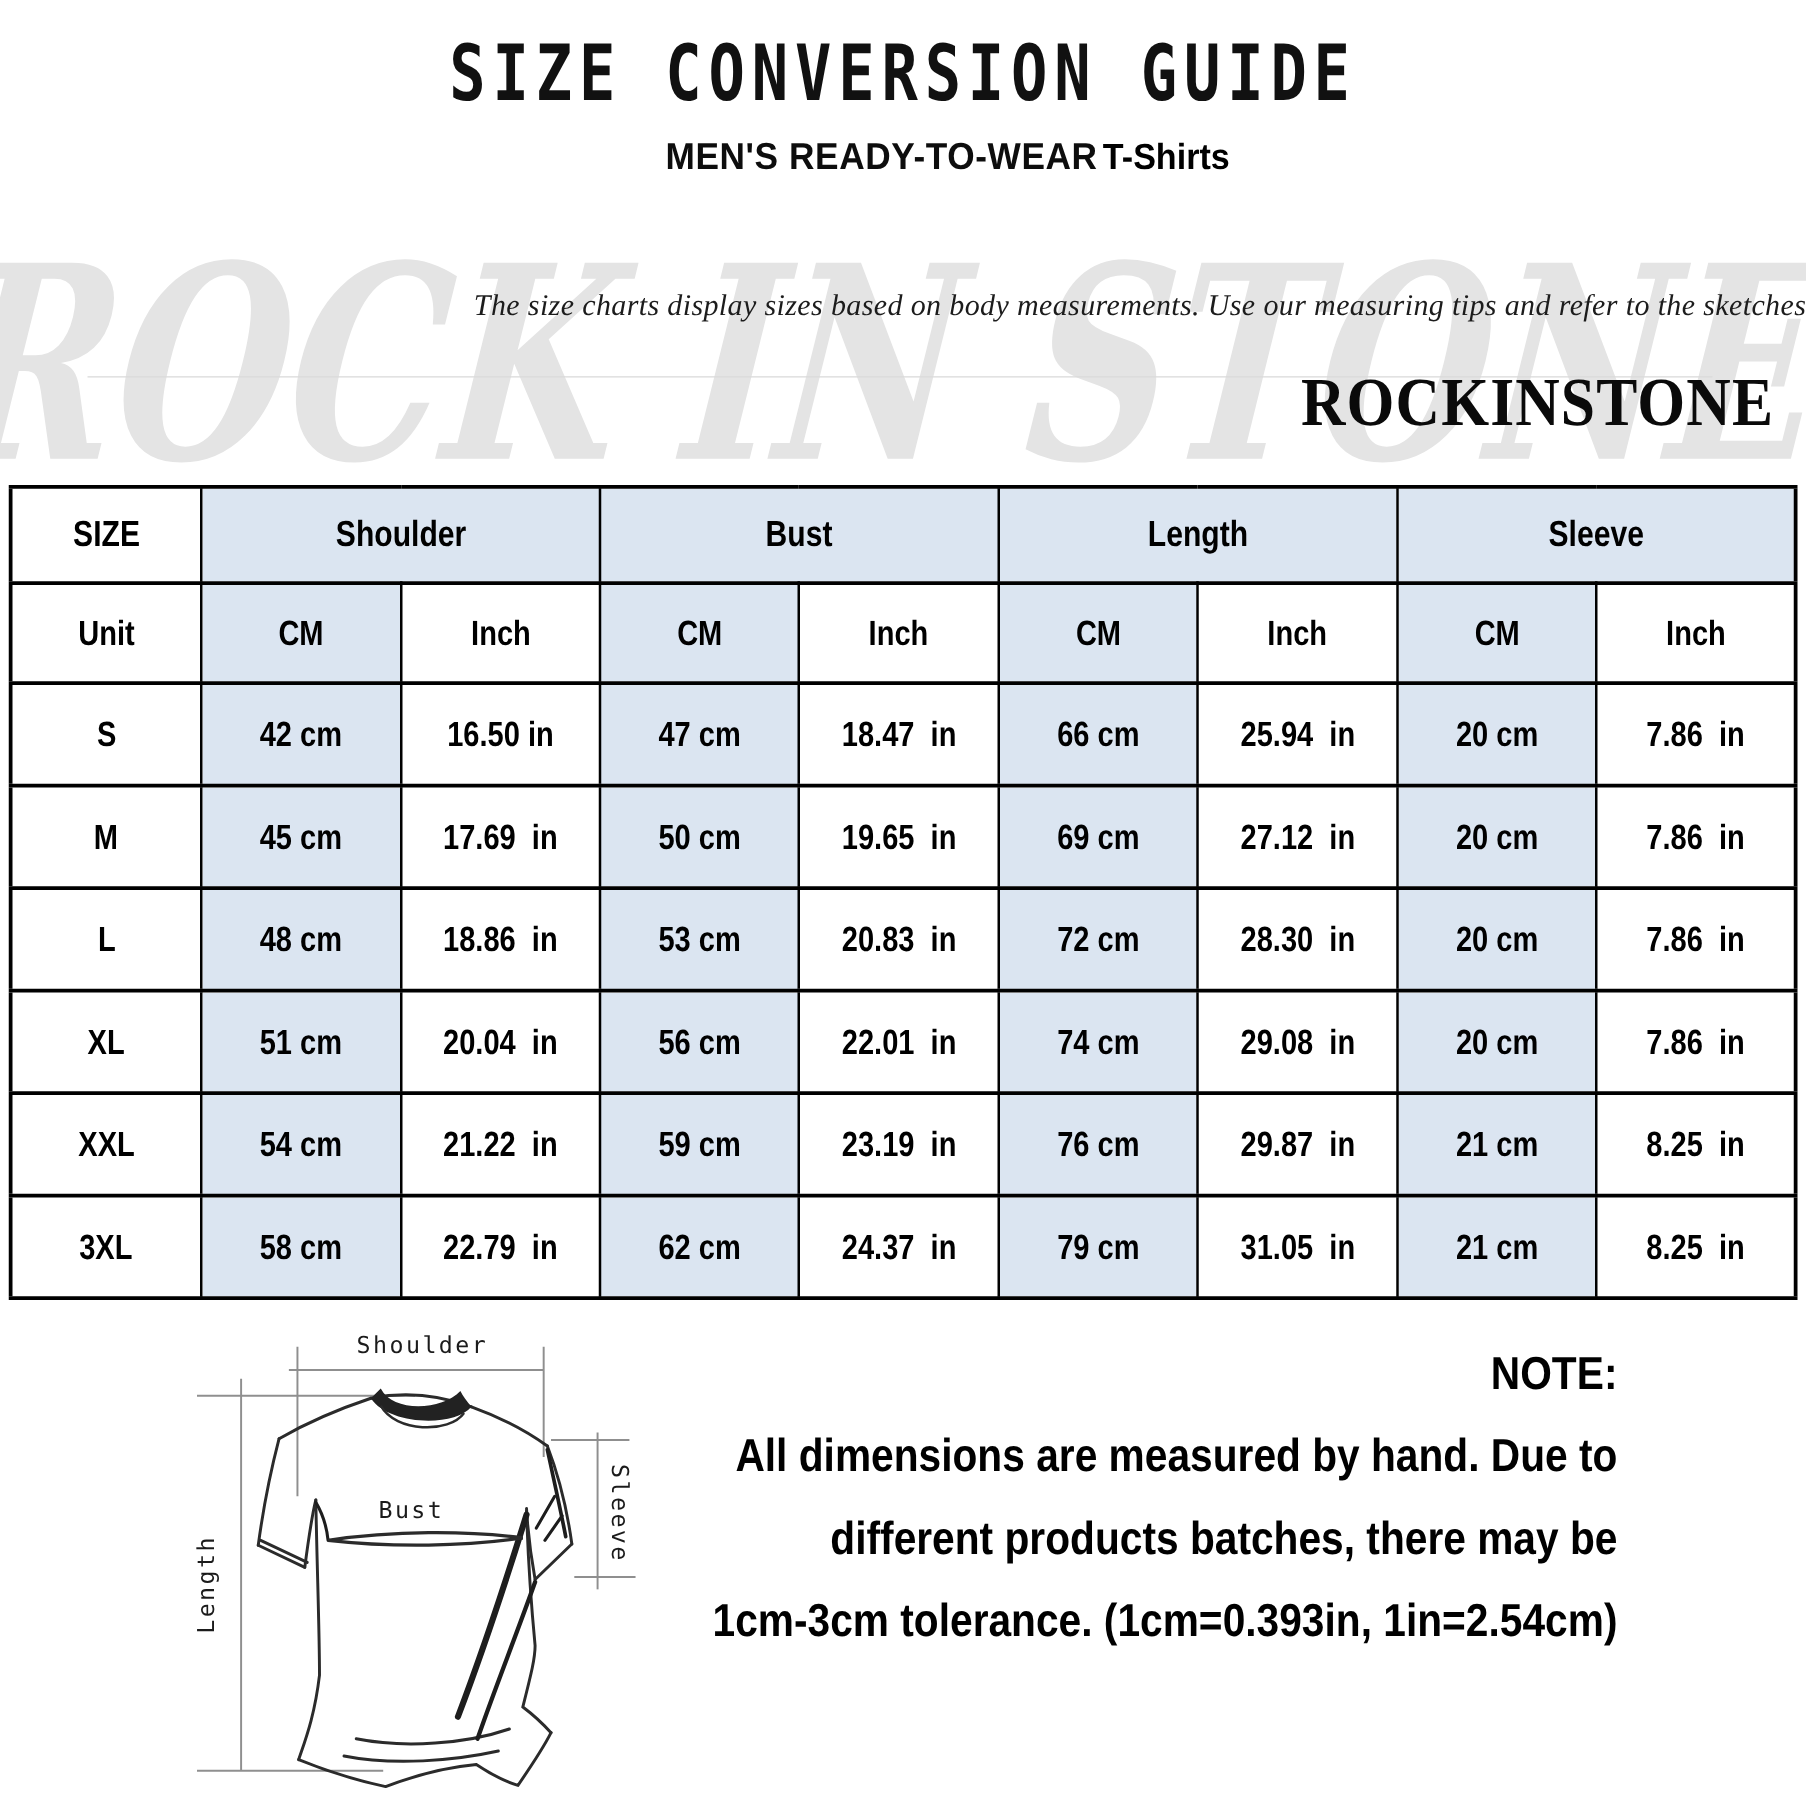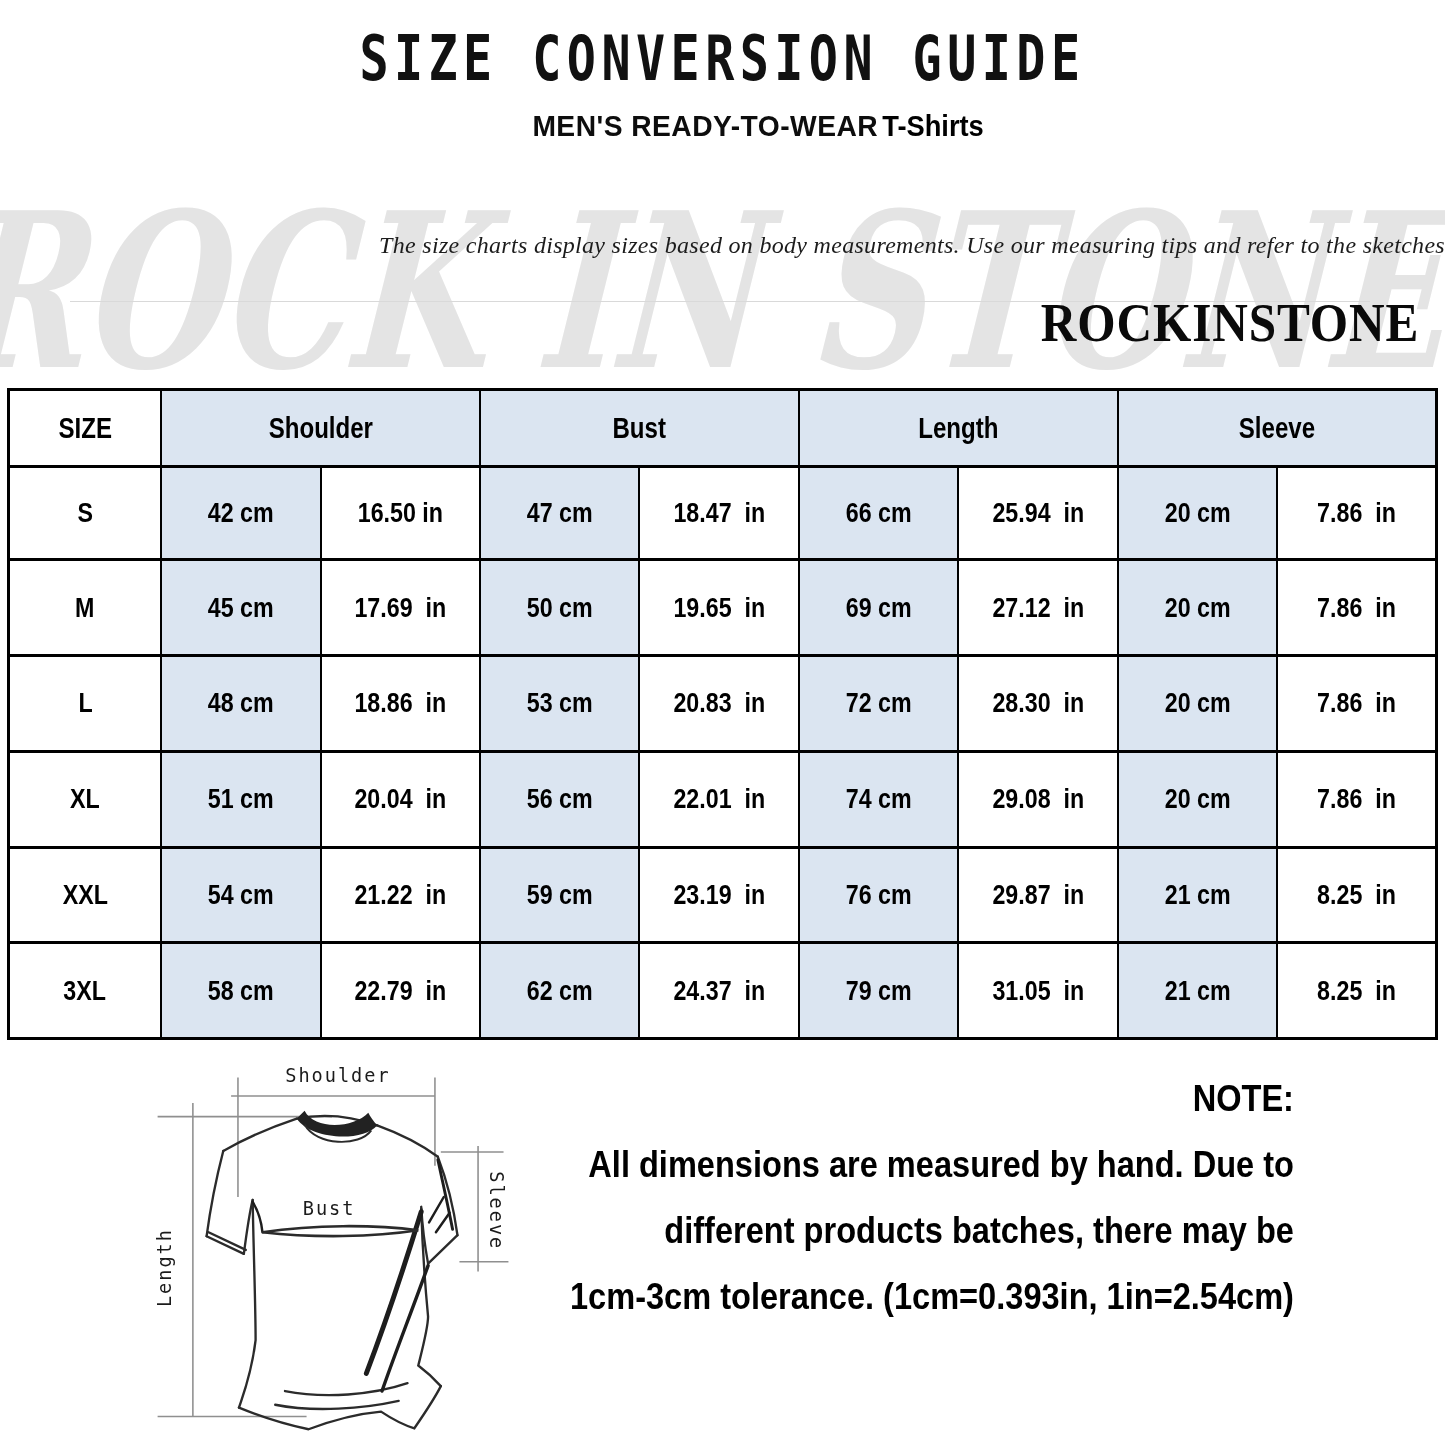--- a/index.html
+++ b/index.html
@@ -124,20 +124,31 @@
     <thead>
       <tr>
         <th class="c-first"><span class="cond">SIZE</span></th>
         <th class="c-blue" colspan="2"><span class="cond">Shoulder</span></th>
         <th class="c-blue" colspan="2"><span class="cond">Bust</span></th>
         <th class="c-blue" colspan="2"><span class="cond">Length</span></th>
         <th class="c-blue" colspan="2"><span class="cond">Sleeve</span></th>
       </tr>
     </thead>
     <tbody>
+        <tr>
+          <td class="c-first"><span class="cond">Unit</span></td>
+          <td class="c-blue"><span class="cond">CM</span></td>
+          <td class="c-plain"><span class="cond">Inch</span></td>
+          <td class="c-blue"><span class="cond">CM</span></td>
+          <td class="c-plain"><span class="cond">Inch</span></td>
+          <td class="c-blue"><span class="cond">CM</span></td>
+          <td class="c-plain"><span class="cond">Inch</span></td>
+          <td class="c-blue"><span class="cond">CM</span></td>
+          <td class="c-plain"><span class="cond">Inch</span></td>
+        </tr>
         <tr>
           <td class="c-first"><span class="cond">S</span></td>
           <td class="c-blue"><span class="cond">42 cm</span></td>
           <td class="c-plain"><span class="cond">16.50 in</span></td>
           <td class="c-blue"><span class="cond">47 cm</span></td>
           <td class="c-plain"><span class="cond">18.47  in</span></td>
           <td class="c-blue"><span class="cond">66 cm</span></td>
           <td class="c-plain"><span class="cond">25.94  in</span></td>
           <td class="c-blue"><span class="cond">20 cm</span></td>
           <td class="c-plain"><span class="cond">7.86  in</span></td>

